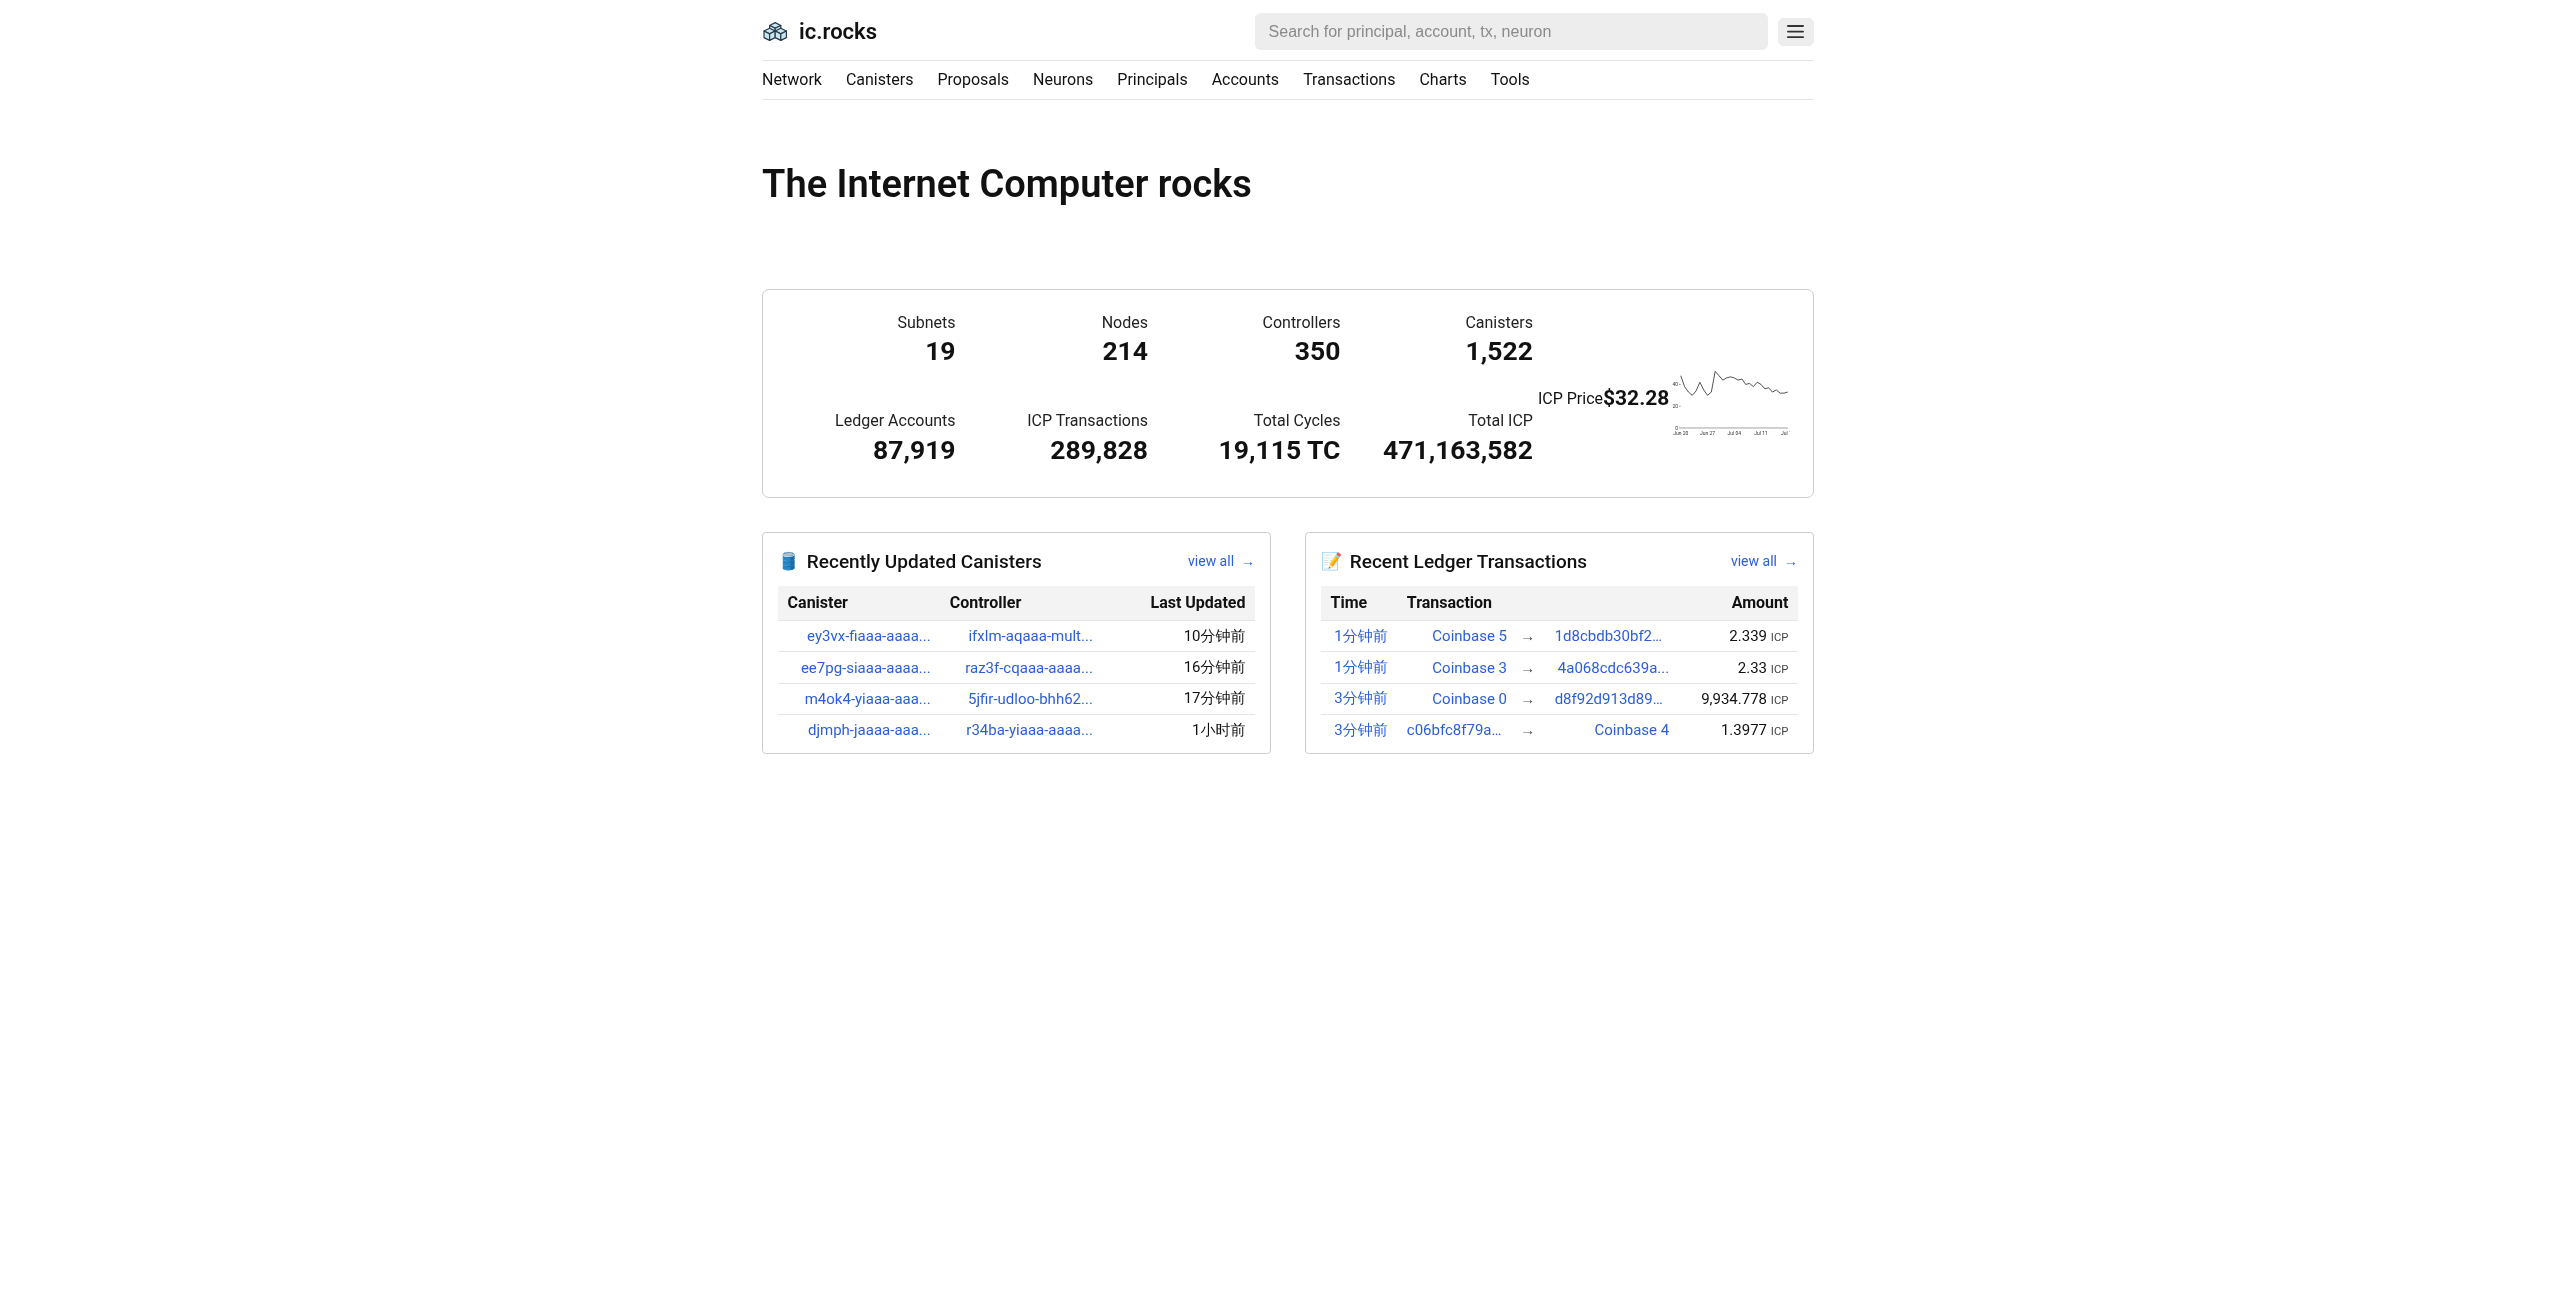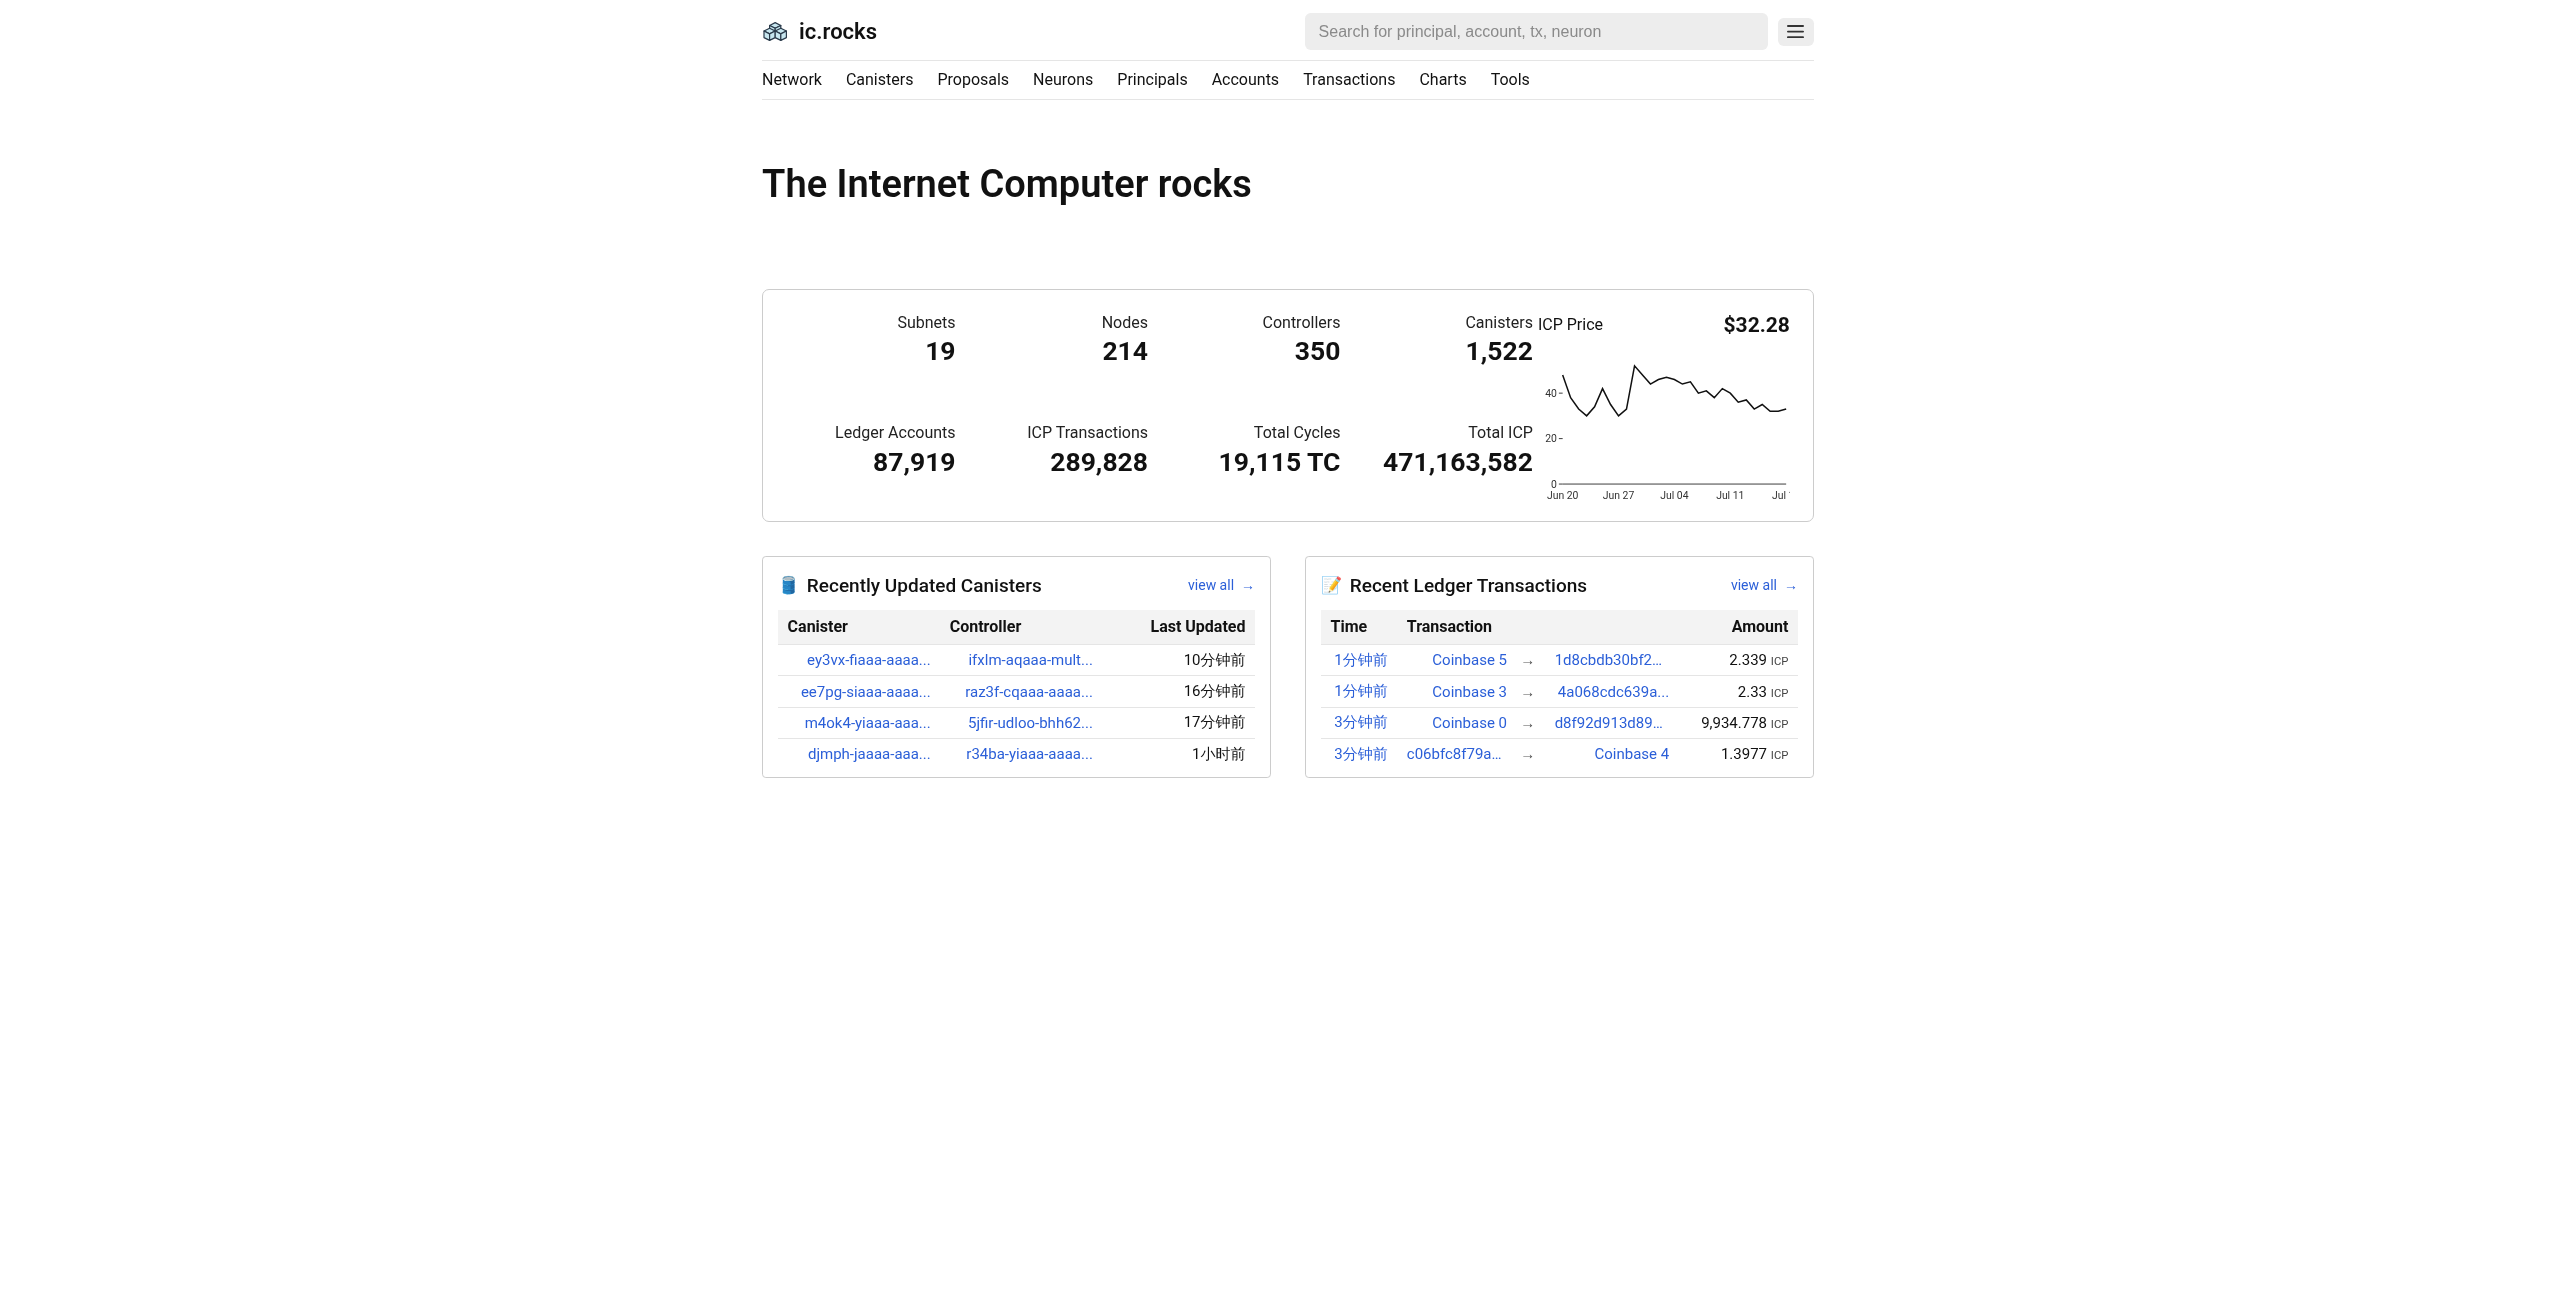--- a/index.html
+++ b/index.html
@@ -33,21 +33,21 @@
 .topbar-right {
   display: flex;
   align-items: center;
   gap: 9.5px;
 }
 .search {
   background: #ededed;
   border: none;
   border-radius: 5.7px;
   padding: 9.5px 13.2px;
-  width: 463px;
+  width: 513px;
   font-size: 16px;
   color: #222;
 }
 .search::placeholder { color: #8a8a8a; }
 .burger {
   background: #ededed;
   border: none;
   border-radius: 5.7px;
   padding: 7.6px 9.5px;
   cursor: pointer;
@@ -92,21 +92,21 @@
   color: #222;
   margin-bottom: 3.8px;
 }
 .stat-value {
   font-size: 26.5px;
   font-weight: 700;
 }
 .chart-col {
   width: 252px;
   display:flex;
-  flex-direction:column;
+  flex-direction:row;
 }
 .chart-header {
   display:flex;
   justify-content: space-between;
   align-items:center;
 }
 .chart-label { font-size:16px; }
 .chart-price { font-size:21px; font-weight:700; }
 .chart-canvas { flex:1; margin-top:5.7px; }
 .chart-canvas svg { width:100%; height:161px; }

